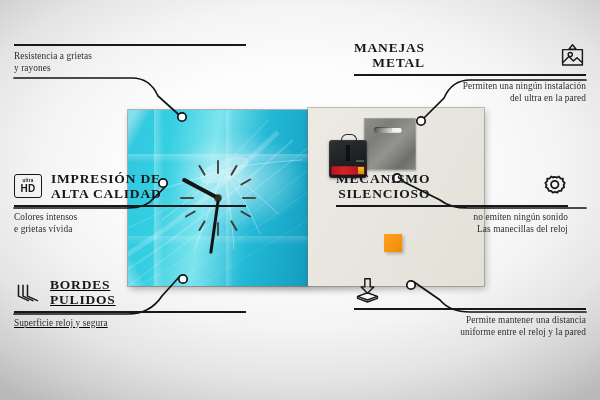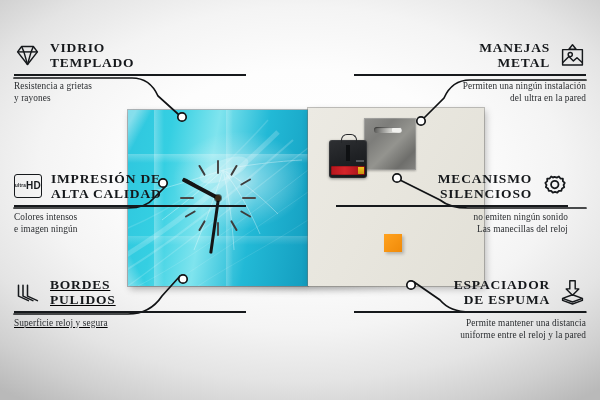--- a/index.html
+++ b/index.html
@@ -89,37 +89,37 @@
     box-shadow:2px 2px 3px rgba(0,0,0,.22);
   }
 
   
   #lines{position:absolute;left:0;top:0;width:600px;height:400px;pointer-events:none;}
 
   
   .blk{position:absolute;width:232px;}
   .blk.right{text-align:right;}
   .head{display:flex;align-items:center;gap:9px;}
-  .blk.right .head{justify-content:flex-end;}
+  .blk.right .head{justify-content:space-between;}
   .titles{line-height:1.12;}
   .titles .t{
     font-family:"Liberation Serif", serif;
     font-size:13.5px;font-weight:700;letter-spacing:.8px;color:#15181b;
     text-transform:uppercase;white-space:nowrap;
   }
   .rule{height:1.6px;background:#16191c;margin-top:4px;}
   .desc{
     font-family:"Liberation Serif", serif;
     font-size:9.3px;color:#2a2d30;line-height:1.34;margin-top:4px;letter-spacing:.1px;
   }
   .ico{width:27px;height:27px;flex:0 0 27px;display:block;}
 
   .hdicon{
     width:26px;height:22px;border:1.7px solid #16191c;border-radius:3px;
-    display:flex;flex-direction:row;align-items:center;justify-content:center;line-height:1;
+    display:flex;flex-direction:column;align-items:center;justify-content:center;line-height:1;
     font-family:"Liberation Sans", sans-serif;flex:0 0 26px;
   }
   .hdicon .u{font-size:4.6px;font-weight:700;letter-spacing:.2px;color:#16191c;}
   .hdicon .h{font-size:10px;font-weight:700;letter-spacing:.2px;color:#16191c;margin-top:.5px;}
 </style>
 </head>
 <body>
 
 <div id="stage">
 
@@ -234,34 +234,20 @@
       <circle cx="182" cy="117" r="4.2"></circle>
       <circle cx="163" cy="183" r="4.2"></circle>
       <circle cx="183" cy="279" r="4.2"></circle>
       <circle cx="421" cy="121" r="4.2"></circle>
       <circle cx="397" cy="178" r="4.2"></circle>
       <circle cx="411" cy="285" r="4.2"></circle>
     </g>
   </svg>
 
   <div class="blk" style="left:14px;top:40px;">
-    <div class="head">
-      <svg class="ico" viewBox="0 0 30 30">
-        <g fill="none" stroke="#16191c" stroke-width="1.6" stroke-linejoin="round">
-          <path d="M4 11 L15 25 L26 11 L21.5 5 H8.5 Z"></path>
-          <path d="M4 11 H26"></path>
-            <path d="M8.5 5 L11 11 L15 25"></path>
-            <path d="M21.5 5 L19 11 L15 25"></path>
-        </g>
-      </svg>
-      <div class="titles">
-        <div class="t">VIDRIO</div>
-        <div class="t">TEMPLADO</div>
-      </div>
-    </div>
     <div class="rule"></div>
     <div class="desc">
       <div>Resistencia a grietas</div>
       <div>y rayones</div>
     </div>
   </div>
 
   <div class="blk" style="left:14px;top:171px;">
     <div class="head">
       <div class="hdicon">
@@ -269,21 +255,21 @@
         <span class="h">HD</span>
       </div>
       <div class="titles">
         <div class="t">IMPRESIÓN DE</div>
         <div class="t">ALTA CALIDAD</div>
       </div>
     </div>
     <div class="rule"></div>
     <div class="desc">
       <div>Colores intensos</div>
-      <div>e imagen ningún</div>
+      <div>e grietas vívida</div>
     </div>
   </div>
 
   <div class="blk" style="left:14px;top:277px;text-decoration:underline;">
     <div class="head">
       <svg class="ico" viewBox="0 0 30 30">
         <g fill="none" stroke="#16191c" stroke-width="1.7" stroke-linecap="round">
           <path d="M5 7 L5 19 L16 24"></path>
           <path d="M10 7 L10 19 L21 24"></path>
           <path d="M15 7 L15 19 L26 24"></path>
@@ -340,24 +326,20 @@
     </div>
     <div class="rule"></div>
     <div class="desc">
       <div>no emiten ningún sonido</div>
       <div>Las manecillas del reloj</div>
     </div>
   </div>
 
   <div class="blk right" style="left:354px;top:277px;">
     <div class="head">
-      <div class="titles">
-        <div class="t">ESPACIADOR</div>
-        <div class="t">DE ESPUMA</div>
-      </div>
       <svg class="ico" viewBox="0 0 30 30">
         <g fill="none" stroke="#16191c" stroke-width="1.6" stroke-linejoin="round">
           <path d="M12 2 H18 V11 H22 L15 18 L8 11 H12 Z"></path>
           <path d="M15 17.5 L26 21.5 L15 25.5 L4 21.5 Z"></path>
           <path d="M4 21.5 L4 23.8 L15 27.8 L26 23.8 L26 21.5"></path>
         </g>
       </svg>
     </div>
     <div class="rule"></div>
     <div class="desc">

